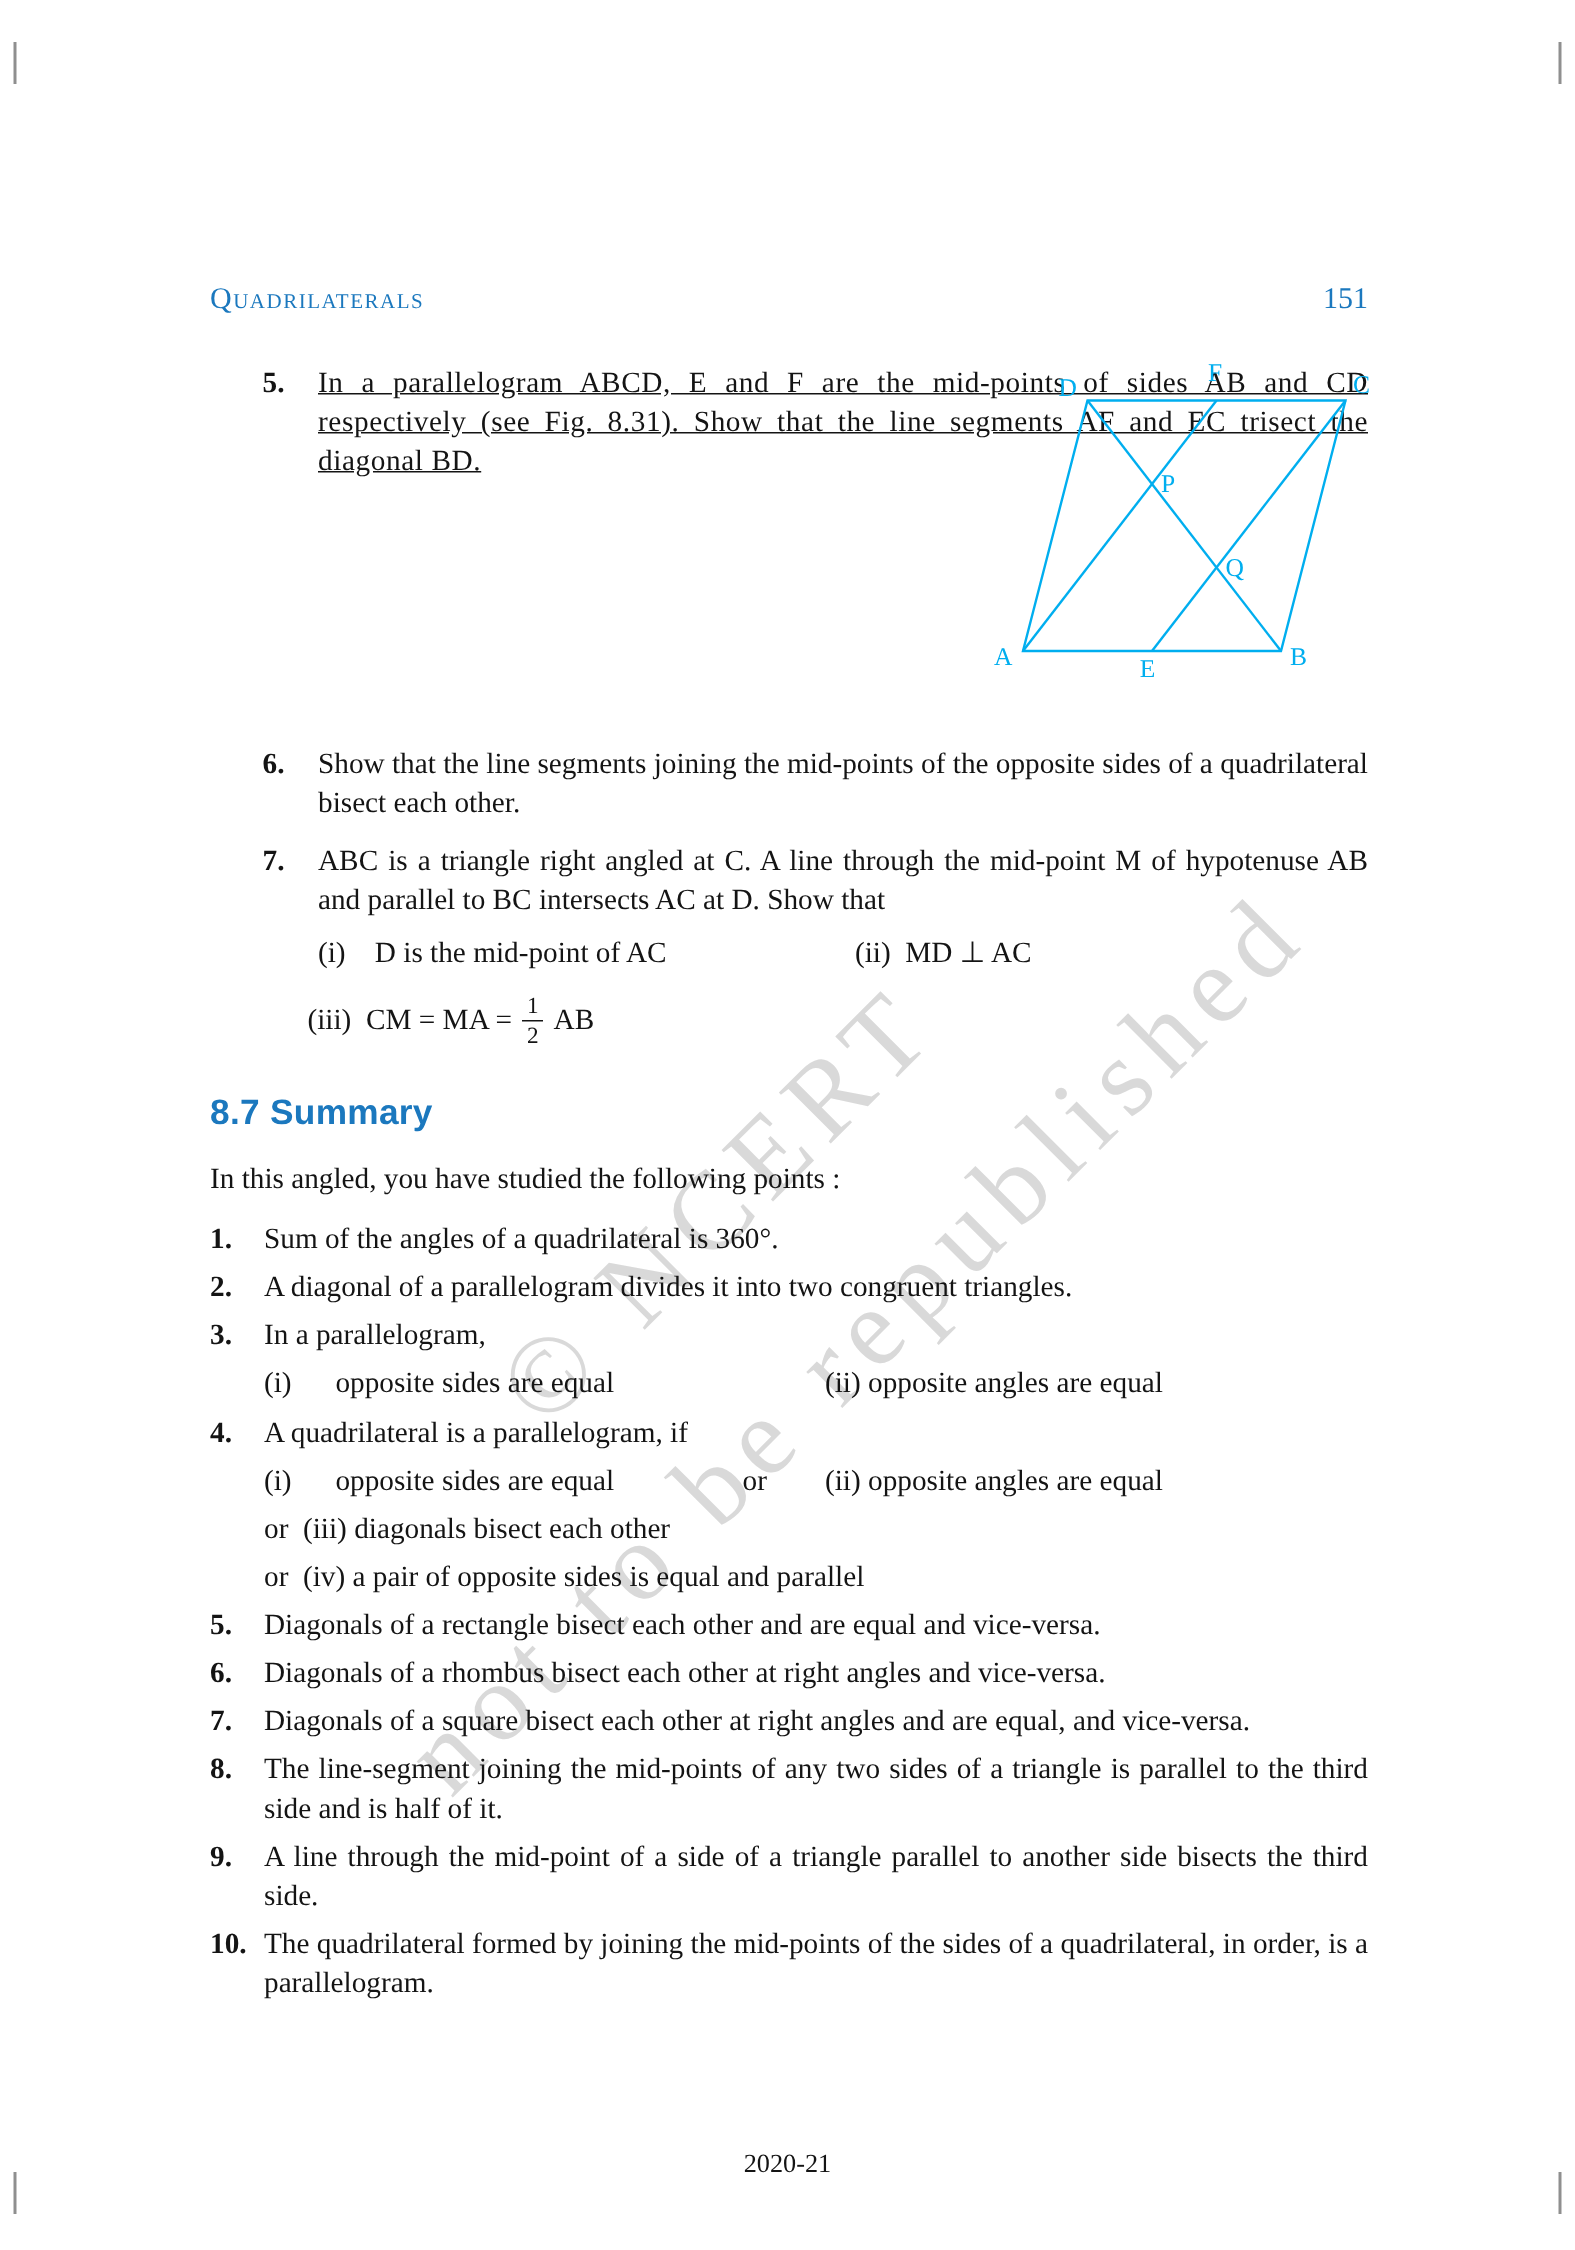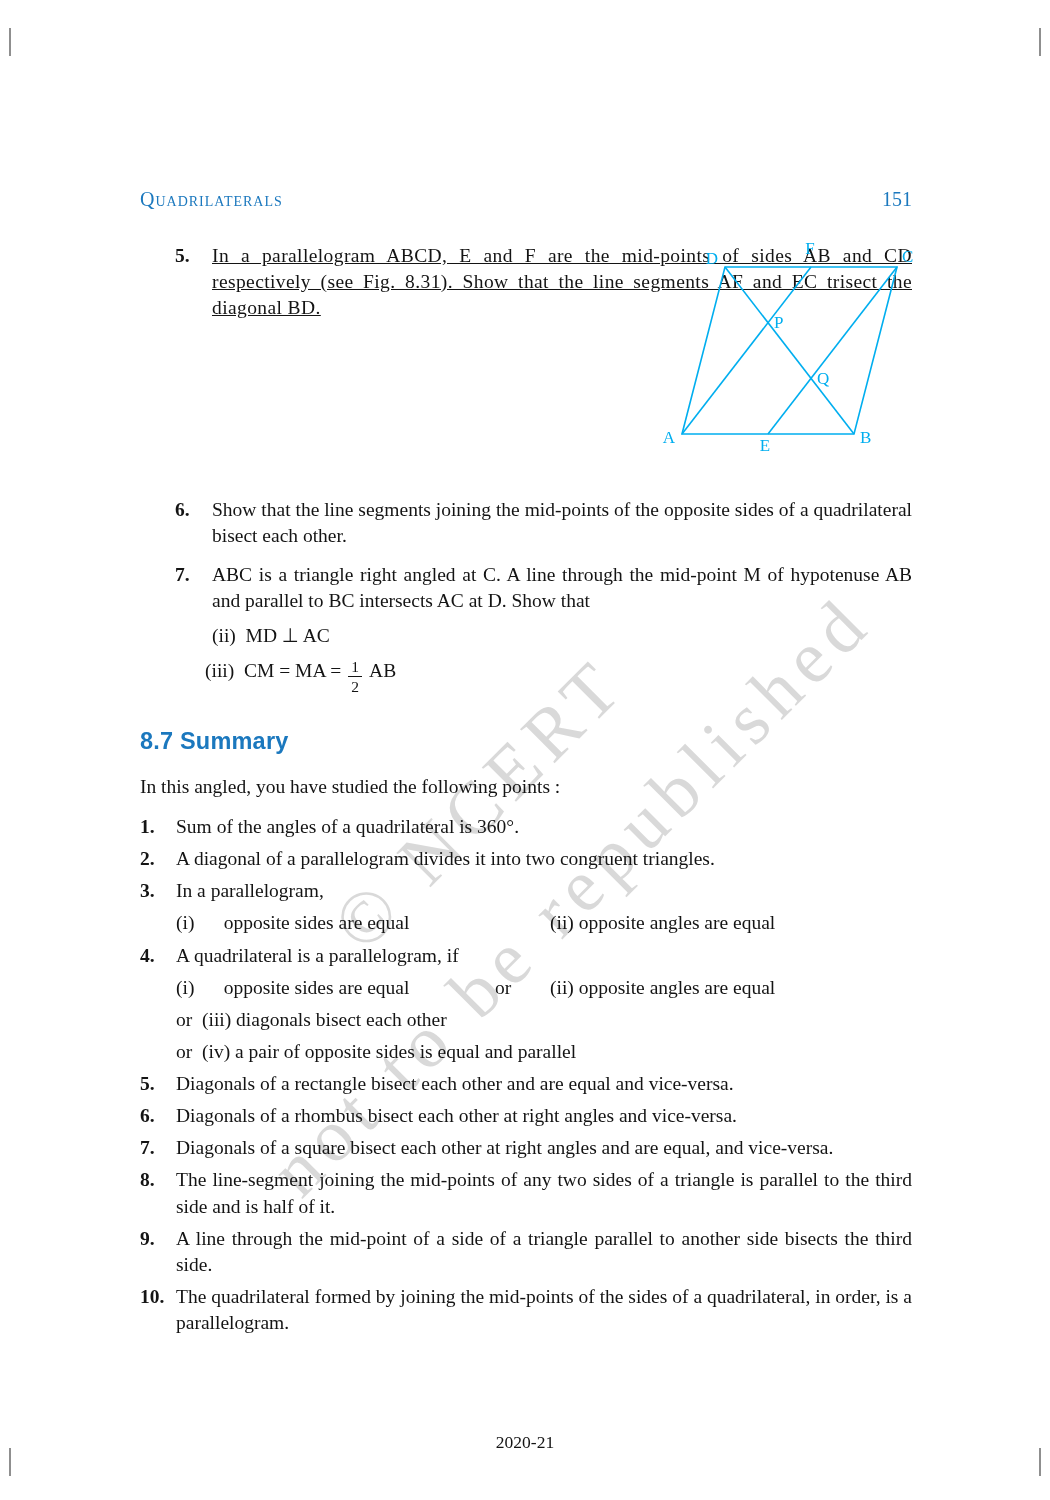--- a/index.html
+++ b/index.html
@@ -57,21 +57,21 @@
   .figure{position:absolute;left:502px;top:-4px;width:292px;text-align:center;}
   .figure svg{display:block;}
   .fig-caption{margin-top:9px;font-weight:bold;color:var(--blue);font-size:19px;}
 
   .q6{margin-bottom:13px;}
   .q7{margin-bottom:6px;}
 
   .q7subrow{display:flex;margin-left:72px;margin-top:9px;}
   .q7sub-left{flex:none;width:358px;}
 
-  .q7frac-row{display:flex;align-items:flex-start;margin-left:65px;margin-top:9px;height:46px;}
+  .q7frac-row{display:flex;align-items:center;margin-left:65px;margin-top:9px;height:46px;}
   .frac{display:inline-block;text-align:center;vertical-align:middle;margin:0 7px;}
   .frac .fnum{display:block;font-size:15.5px;line-height:1.15;padding:0 3px;}
   .frac .fden{display:block;font-size:15.5px;line-height:1.25;border-top:1.4px solid var(--ink);padding:0 3px;}
 
   .summary-heading{
     margin-top:22px;margin-bottom:16px;
     font-family:"Liberation Sans", sans-serif;
     font-weight:bold;font-size:23.5px;color:var(--blue);
     letter-spacing:0.2px;
   }
@@ -141,20 +141,21 @@
     <div class="ex-item q6">
       <span class="ex-num">6.</span>
       <div class="ex-body">Show that the line segments joining the mid-points of the opposite sides of a quadrilateral bisect each other.</div>
     </div>
 
     <div class="ex-item q7">
       <span class="ex-num">7.</span>
       <div class="ex-body">ABC is a triangle right angled at C. A line through the mid-point M of hypotenuse AB and parallel to BC intersects AC at D. Show that</div>
     </div>
     <div class="q7subrow">
+      <span class="q7sub-left">(i)&nbsp;&nbsp;&nbsp;&nbsp;D is the mid-point of AC</span>
       <span>(ii)&nbsp;&nbsp;MD ⊥ AC</span>
     </div>
     <div class="q7frac-row">
       <span>(iii)&nbsp;&nbsp;CM = MA =</span>
       <span class="frac">
         <span class="fnum">1</span>
         <span class="fden">2</span>
       </span>
       <span>AB</span>
     </div>

